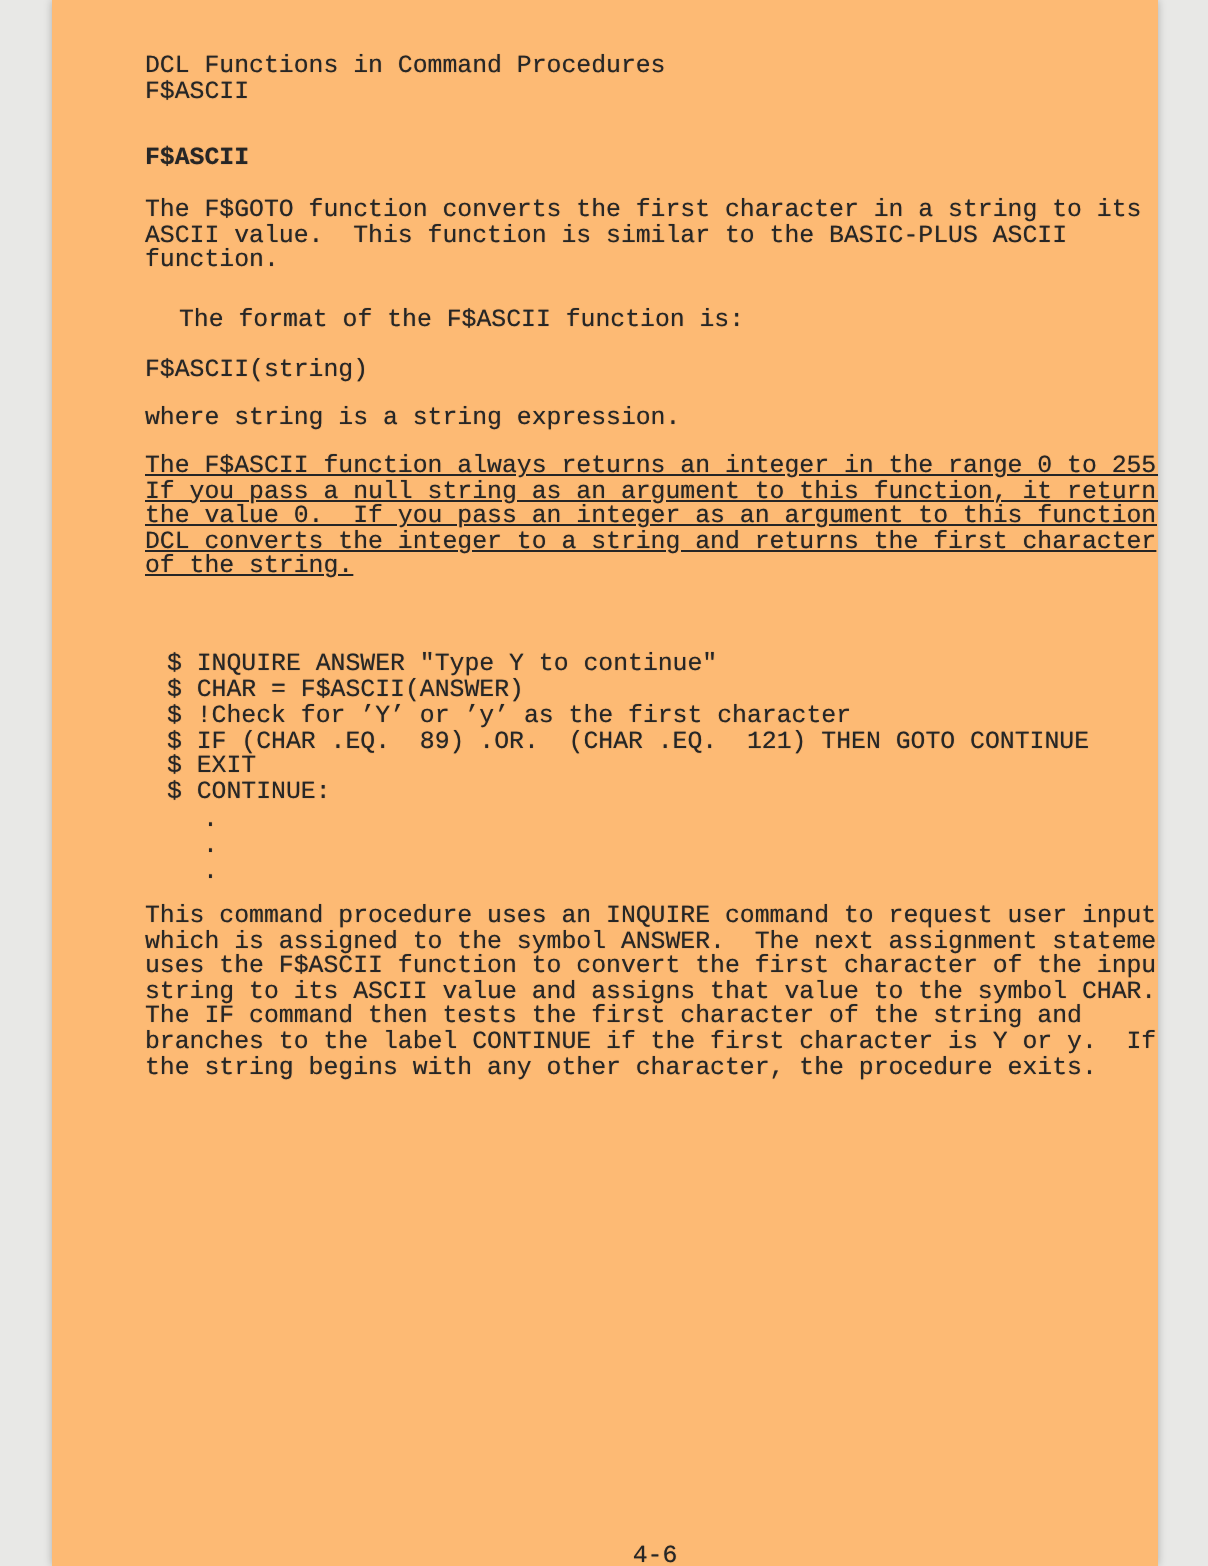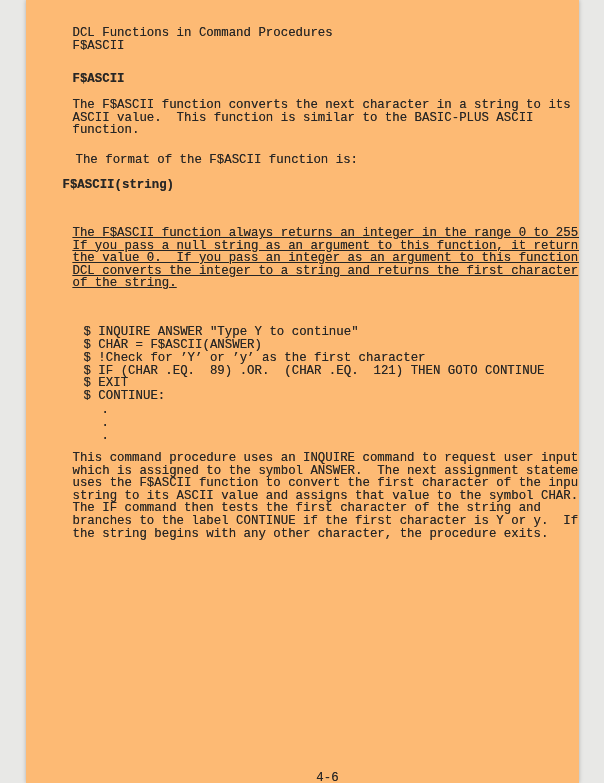--- a/index.html
+++ b/index.html
@@ -27,22 +27,22 @@
     white-space: pre;
     letter-spacing: 0;
     text-shadow: 0 0 0.5px rgba(20,20,20,0.55);
   }
   .bold { font-weight: bold; }
 
   
   .running-head   { left: 47px; top: 27px; }
   .section-head   { left: 47px; top: 73px; }
   .para-intro     { left: 47px; top: 99px; }
-  .para-format    { left: 50px; top: 154px; font-family: Liberation Mono, monospace; }
-  .syntax-line    { left: 37px; top: 179px; font-weight: bold; }
+  .para-format    { left: 64px; top: 154px; font-family: Liberation Mono, monospace; }
+  .syntax-line    { left: 47px; top: 179px; }
   .para-where     { left: 47px; top: 203px; }
   .para-behavior  { left: 47px; top: 227px; text-decoration: underline; }
   .para-example   { left: 47px; top: 302px; }
   .code-block     { left: 58px; top: 326px; line-height: 12.85px; }
   .ellipsis-block { left: 76px; top: 404px; line-height: 13.0px; }
   .para-explain   { left: 47px; top: 452px; line-height: 12.6px; font-family: Liberation Mono, monospace; }
   .page-footer    { left: 0; top: 772px; width: 604px; text-align: center; }
 
   .change-bar {
     position: absolute;
@@ -60,28 +60,29 @@
 </head>
 <body>
 
 <div class="page">
 
   <pre class="t running-head">DCL Functions in Command Procedures
 F$ASCII</pre>
 
   <pre class="t bold section-head">F$ASCII</pre>
 
-  <pre class="t para-intro">The F$ASCII function converts the next character in a string to its
+  <pre class="t para-intro">The F$GOTO function converts the first character in a string to its
 ASCII value.  This function is similar to the BASIC-PLUS ASCII
 function.</pre>
 
   <pre class="t para-format">The format of the F$ASCII function is:</pre>
 
   <pre class="t syntax-line">F$ASCII(string)</pre>
 
+  <pre class="t para-where">where string is a string expression.</pre>
 
   <pre class="t para-behavior">The F$ASCII function always returns an integer in the range 0 to 255.
 If you pass a null string as an argument to this function, it returns
 the value 0.  If you pass an integer as an argument to this function,
 DCL converts the integer to a string and returns the first character
 of the string.</pre>
 
 
   <pre class="t code-block">$ INQUIRE ANSWER "Type Y to continue"
 $ CHAR = F$ASCII(ANSWER)

